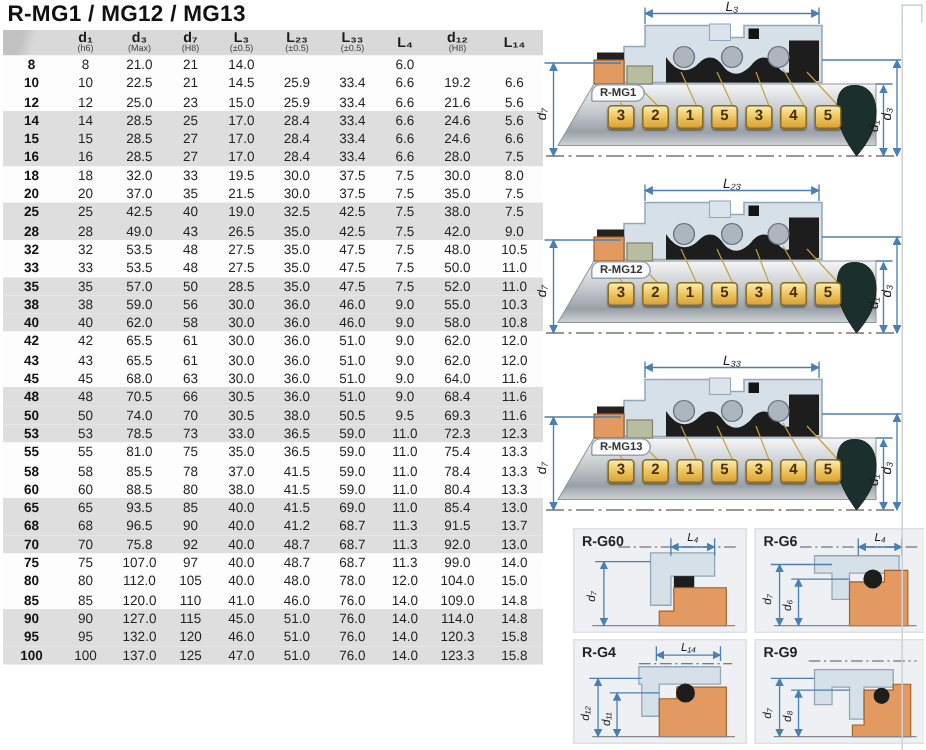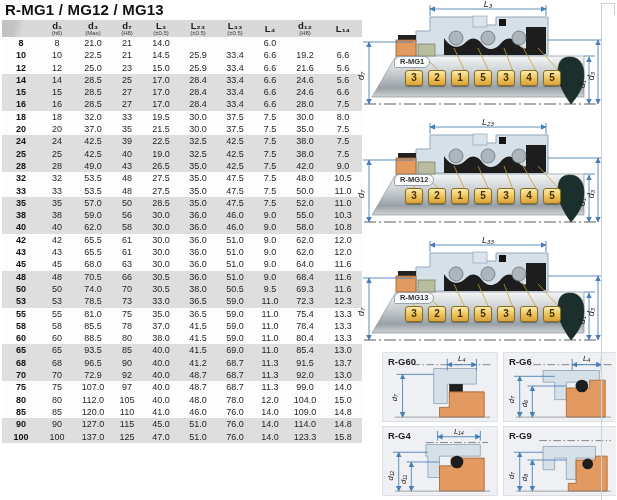--- a/index.html
+++ b/index.html
@@ -189,32 +189,20 @@
           <td>35</td>
           <td>21.5</td>
           <td>30.0</td>
           <td>37.5</td>
           <td>7.5</td>
           <td>35.0</td>
           <td>7.5</td>
         </tr>
 
 
-        <tr class="band-b">
-          <td class="c0">24</td>
-          <td>24</td>
-          <td>42.5</td>
-          <td>39</td>
-          <td>22.5</td>
-          <td>32.5</td>
-          <td>42.5</td>
-          <td>7.5</td>
-          <td>38.0</td>
-          <td>7.5</td>
-        </tr>
 
         <tr class="band-b">
           <td class="c0">25</td>
           <td>25</td>
           <td>42.5</td>
           <td>40</td>
           <td>19.0</td>
           <td>32.5</td>
           <td>42.5</td>
           <td>7.5</td>
@@ -440,21 +428,21 @@
           <td>41.2</td>
           <td>68.7</td>
           <td>11.3</td>
           <td>91.5</td>
           <td>13.7</td>
         </tr>
 
         <tr class="band-b">
           <td class="c0">70</td>
           <td>70</td>
-          <td>72.9</td>
+          <td>75.8</td>
           <td>92</td>
           <td>40.0</td>
           <td>48.7</td>
           <td>68.7</td>
           <td>11.3</td>
           <td>92.0</td>
           <td>13.0</td>
         </tr>
 
         <tr class="band-a">
@@ -502,20 +490,32 @@
           <td>127.0</td>
           <td>115</td>
           <td>45.0</td>
           <td>51.0</td>
           <td>76.0</td>
           <td>14.0</td>
           <td>114.0</td>
           <td>14.8</td>
         </tr>
 
+        <tr class="band-b">
+          <td class="c0">95</td>
+          <td>95</td>
+          <td>132.0</td>
+          <td>120</td>
+          <td>46.0</td>
+          <td>51.0</td>
+          <td>76.0</td>
+          <td>14.0</td>
+          <td>120.3</td>
+          <td>15.8</td>
+        </tr>
 
         <tr class="band-b">
           <td class="c0">100</td>
           <td>100</td>
           <td>137.0</td>
           <td>125</td>
           <td>47.0</td>
           <td>51.0</td>
           <td>76.0</td>
           <td>14.0</td>

